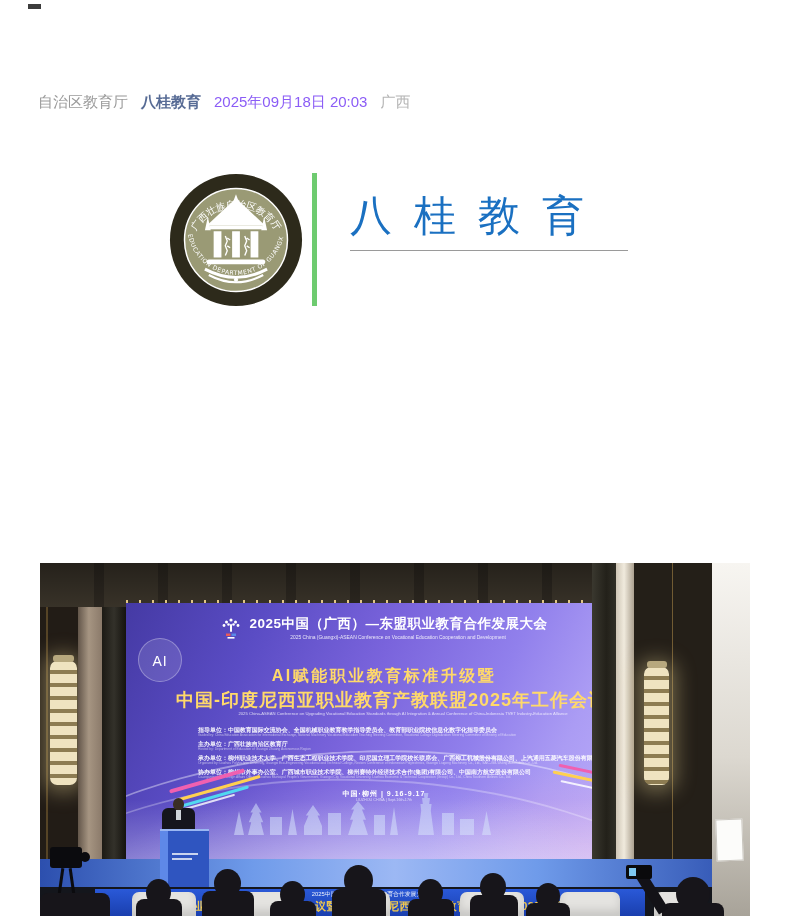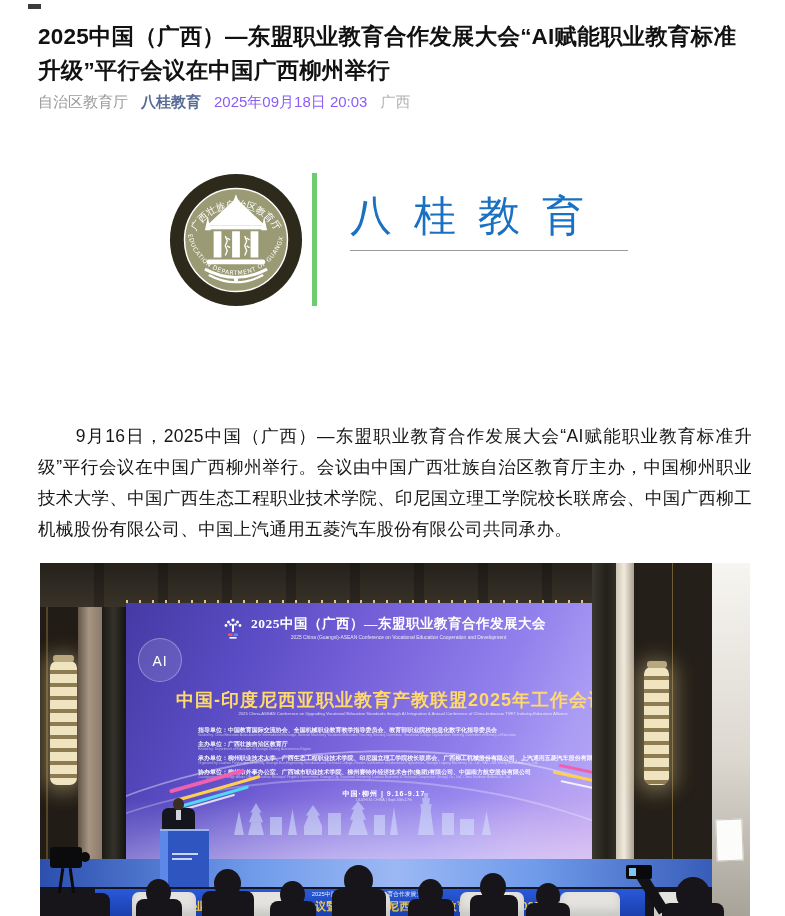--- a/index.html
+++ b/index.html
@@ -70,21 +70,21 @@
      background:
        radial-gradient(90% 70% at 50% 108%, rgba(255,255,255,.34), rgba(255,255,255,0) 60%),
        radial-gradient(60% 55% at 100% 95%, rgba(255,170,210,.25), rgba(255,255,255,0) 60%),
        linear-gradient(115deg,#453aa4 0%,#5a4cc4 24%,#7a64dc 48%,#9180ec 70%,#ab9cf4 86%,#b9abf8 100%); }
   .screen-glint { left:86px; top:37px; width:466px; height:3px; z-index:2;
      background:repeating-linear-gradient(90deg,rgba(255,224,150,.85) 0 2px,rgba(0,0,0,0) 2px 13px); }
 
   .sc { position:absolute; left:50px; right:0; top:0; bottom:0; text-align:center; }
   .conf-row { position:absolute; left:0; right:0; top:12px; display:flex; justify-content:center; align-items:flex-start; gap:7px; }
   .conf-logo { width:22px; height:24px; flex:0 0 auto; margin-top:1px; }
-  .conf-title { font-size:13.5px; font-weight:bold; color:#ffffff; letter-spacing:.5px; white-space:nowrap;font-family:Liberation Serif, serif; }
+  .conf-title { font-size:13.5px; font-weight:bold; color:#ffffff; letter-spacing:.5px; white-space:nowrap; }
   .conf-title-en { font-size:6px; line-height:7px; color:rgba(255,255,255,.85); white-space:nowrap;
      transform:scale(.82); transform-origin:center top; margin-top:2px; }
   .ai-circle { position:absolute; left:-38px; top:35px; width:44px; height:44px; border-radius:50%;
      background:rgba(255,255,255,.12); border:1px solid rgba(255,255,255,.30);
      color:#fff; font-size:14px; line-height:44px; text-align:center; letter-spacing:1px; }
   .t1 { position:absolute; left:0; right:0; top:63px; font-size:16px; font-weight:bold;
         color:#ffd96a; letter-spacing:2.5px; white-space:nowrap; }
   .t2 { position:absolute; left:0; right:0; top:85px; font-size:18px; font-weight:bold;
         color:#ffd96a; letter-spacing:1px; white-space:nowrap; }
   .ten { position:absolute; left:0; right:0; top:108px; font-size:6px; line-height:7px;
@@ -143,21 +143,20 @@
   .phone { left:586px; top:302px; width:26px; height:14px; background:#0a0a0c; border-radius:2px; z-index:5; }
   .phone-screen { left:589px; top:305px; width:7px; height:8px; background:#7ec8f0; z-index:5; }
   .arm { left:606px; top:306px; width:11px; height:46px; background:#131217; transform:rotate(-32deg); z-index:5; }
 </style>
 </head>
 <body>
 
 <div class="page">
   <div class="corner-artifact"></div>
 
-  <h1 class="title">2025中国（广西）—东盟职业教育合作发展大会“AI赋能职业教育标准升级”平行会议在中国广西柳州举行</h1>
 
   <div class="meta">
     <span>自治区教育厅</span><a class="account">八桂教育</a><span class="datetime">2025年09月18日 20:03</span><span class="region">广西</span>
   </div>
 
   <div class="banner">
     <svg class="seal" viewBox="0 0 140 140">
       <defs>
         <path id="arcTop" d="M 24,74 A 47,47 0 0 1 116,74" fill="none"></path>
         <path id="arcBot" d="M 21,66 A 50,50 0 0 0 119,66" fill="none"></path>
@@ -187,21 +186,20 @@
         <circle cx="70" cy="111" r="2.2"></circle>
       </g>
     </svg>
     <div class="vbar"></div>
     <div class="brand-block">
       <div class="brand-text">八桂教育</div>
       <div class="brand-underline"></div>
     </div>
   </div>
 
-  <p class="para">9月16日，2025中国（广西）—东盟职业教育合作发展大会“AI赋能职业教育标准升级”平行会议在中国广西柳州举行。会议由中国广西壮族自治区教育厅主办，中国柳州职业技术大学、中国广西生态工程职业技术学院、印尼国立理工学院校长联席会、中国广西柳工机械股份有限公司、中国上汽通用五菱汽车股份有限公司共同承办。</p>
 
   <figure class="photo">
     <div class="abs wall-left"></div>
     <div class="abs gold-trim-left"></div>
     <div class="abs sconce sconce-left"></div>
     <div class="abs column-tan"></div>
     <div class="abs pillar-dark-left"></div>
     <div class="abs ceiling"></div>
     <div class="abs ceiling-shade"></div>
 
@@ -236,20 +234,21 @@
             <rect x="7.5" y="21" width="7" height="1.6" fill="#ffffff"></rect>
           </svg>
           <div>
             <div class="conf-title">2025中国（广西）—东盟职业教育合作发展大会</div>
             <div class="conf-title-en">2025 China (Guangxi)-ASEAN Conference on Vocational Education Cooperation and Development</div>
           </div>
         </div>
 
         <div class="ai-circle">AI</div>
 
+        <div class="t1">AI赋能职业教育标准升级暨</div>
         <div class="t2">中国-印度尼西亚职业教育产教联盟2025年工作会议</div>
         <div class="ten">2025 China-ASEAN Conference on Upgrading Vocational Education Standards through AI Integration &amp; Annual Conference of China-Indonesia TVET Industry-Education Alliance</div>
 
         <div class="orgs">
           <div class="org-item">
             <div class="org-cn">指导单位：中国教育国际交流协会、全国机械职业教育教学指导委员会、教育部职业院校信息化数字化指导委员会</div>
             <div class="org-en">Guided by: China Education Association for International Exchange, National Machinery Vocational Education Teaching Steering Committee, Vocational College Digitalization Steering Committee of Ministry of Education</div>
           </div>
           <div class="org-item">
             <div class="org-cn">主办单位：广西壮族自治区教育厅</div>

